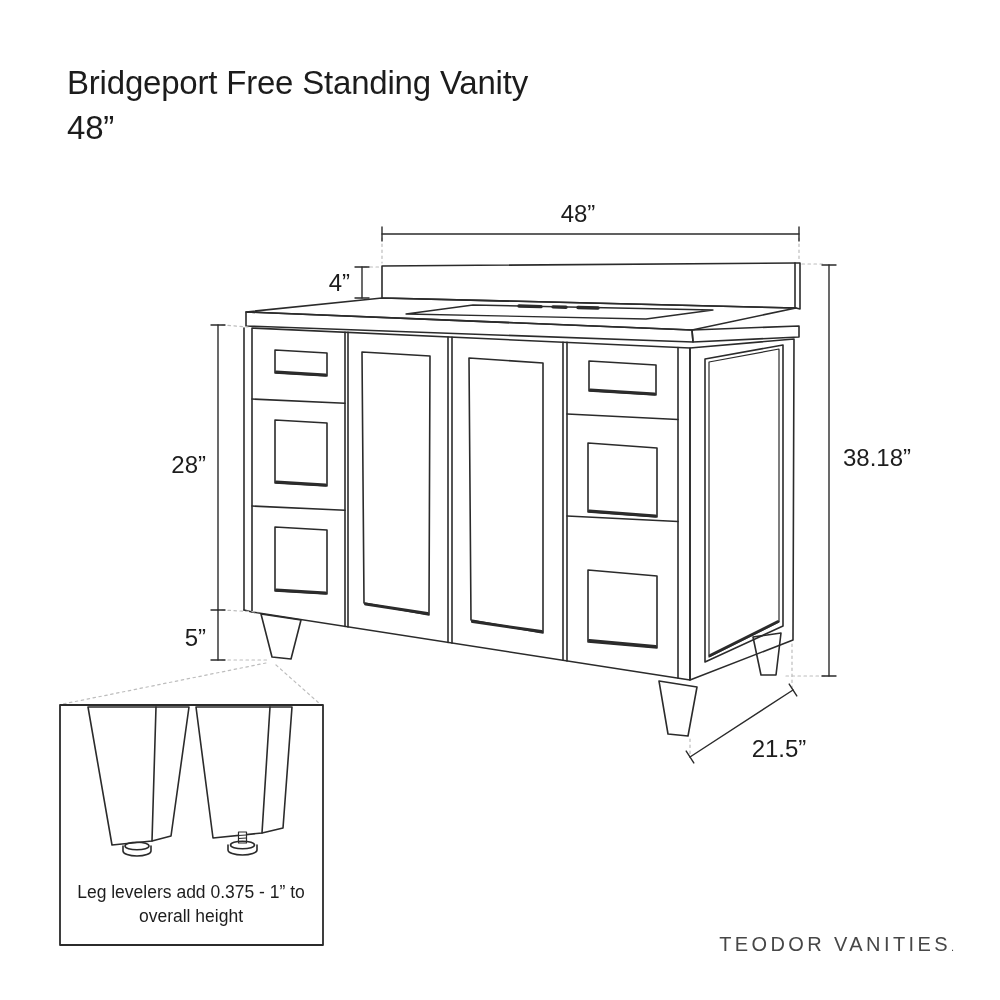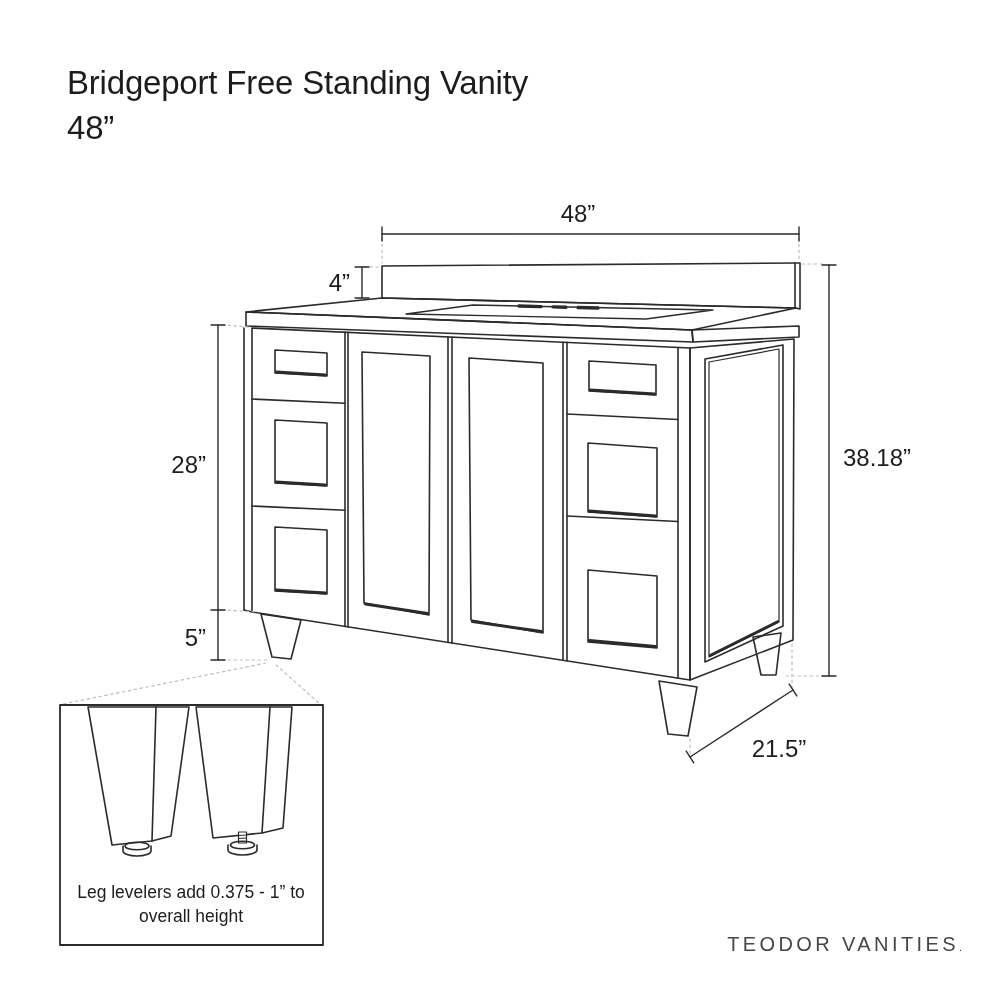--- a/index.html
+++ b/index.html
@@ -12,21 +12,21 @@
     font-size:33px;line-height:45px;font-weight:400;letter-spacing:-0.2px;
   }
   .drawing-svg{position:absolute;left:0;top:0;}
   .dim-text{
     font-family:"Liberation Sans", sans-serif;font-size:24px;fill:#1d1d1d;
   }
   .note-text{
     font-family:"Liberation Sans", sans-serif;font-size:17.5px;fill:#1d1d1d;
   }
   .logo{
-    position:absolute;right:38px;bottom:44px;color:#474747;
+    position:absolute;right:46px;bottom:44px;color:#474747;
     font-size:20px;letter-spacing:3.4px;font-weight:400;white-space:nowrap;
   }
   .logo .reg-dot{font-size:11px;letter-spacing:0;}
 </style>
 </head>
 <body>
 
 <div class="canvas">
 
   <div class="title">

